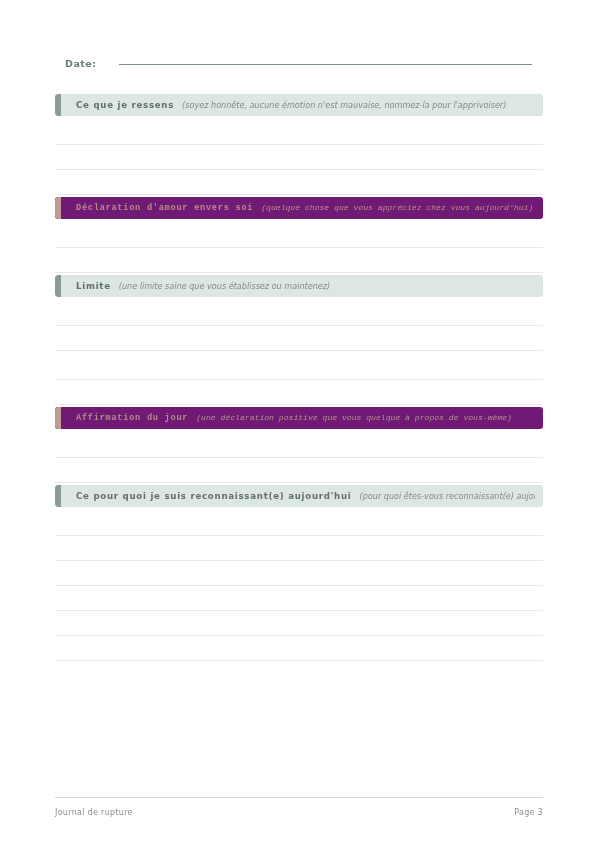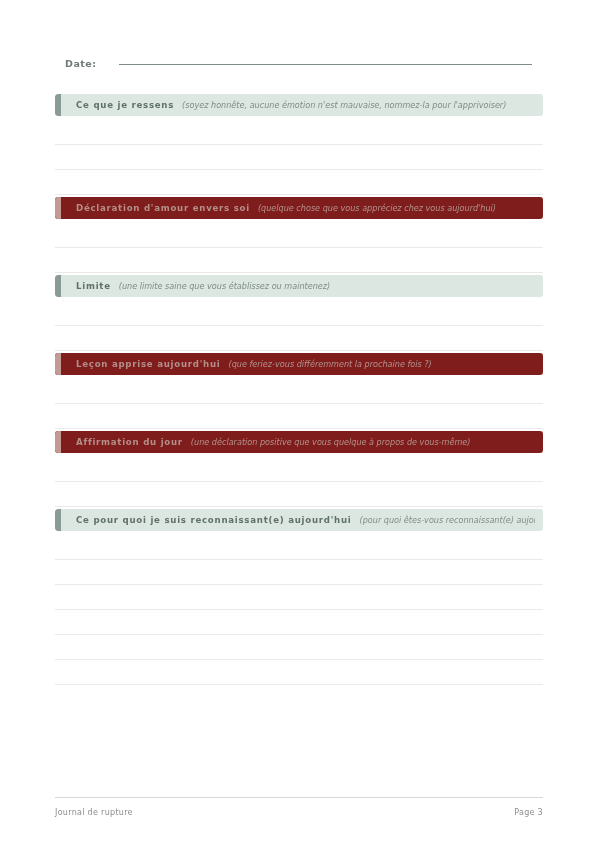--- a/index.html
+++ b/index.html
@@ -102,21 +102,21 @@
     text-overflow: clip;
   }
 
   
   .theme-sage .section-header { background: #dde7e2; }
   .theme-sage .accent-bar     { background: #8a9a94; }
   .theme-sage .section-title  { color: #5f7169; }
   .theme-sage .section-hint   { color: #7d8c87; text-align: right; }
 
   
-  .theme-rose .section-header { background: #7f1d1d; }
+  .theme-rose .section-header { background: #701a75; font-family: Liberation Mono, monospace; }
   .theme-rose .accent-bar     { background: #c09a93; }
   .theme-rose .section-title  { color: #b48f89; }
   .theme-rose .section-hint   { color: #b3938e; }
 
   
   .lines {
     margin-top: 4px;
   }
   .write-line {
     height: 24px;
@@ -189,27 +189,20 @@
               <span class="section-title">Limite</span>
               <span class="section-hint">(une limite saine que vous établissez ou maintenez)</span>
             </div>
           </div>
           <div class="lines">
             <div class="write-line"></div>
             <div class="write-line"></div>
           </div>
         </div>
         <div class="section theme-rose">
-          <div class="section-header">
-            <span class="accent-bar"></span>
-            <div class="header-text">
-              <span class="section-title">Leçon apprise aujourd'hui</span>
-              <span class="section-hint">(que feriez-vous différemment la prochaine fois ?)</span>
-            </div>
-          </div>
           <div class="lines">
             <div class="write-line"></div>
             <div class="write-line"></div>
           </div>
         </div>
         <div class="section theme-rose">
           <div class="section-header">
             <span class="accent-bar"></span>
             <div class="header-text">
               <span class="section-title">Affirmation du jour</span>

